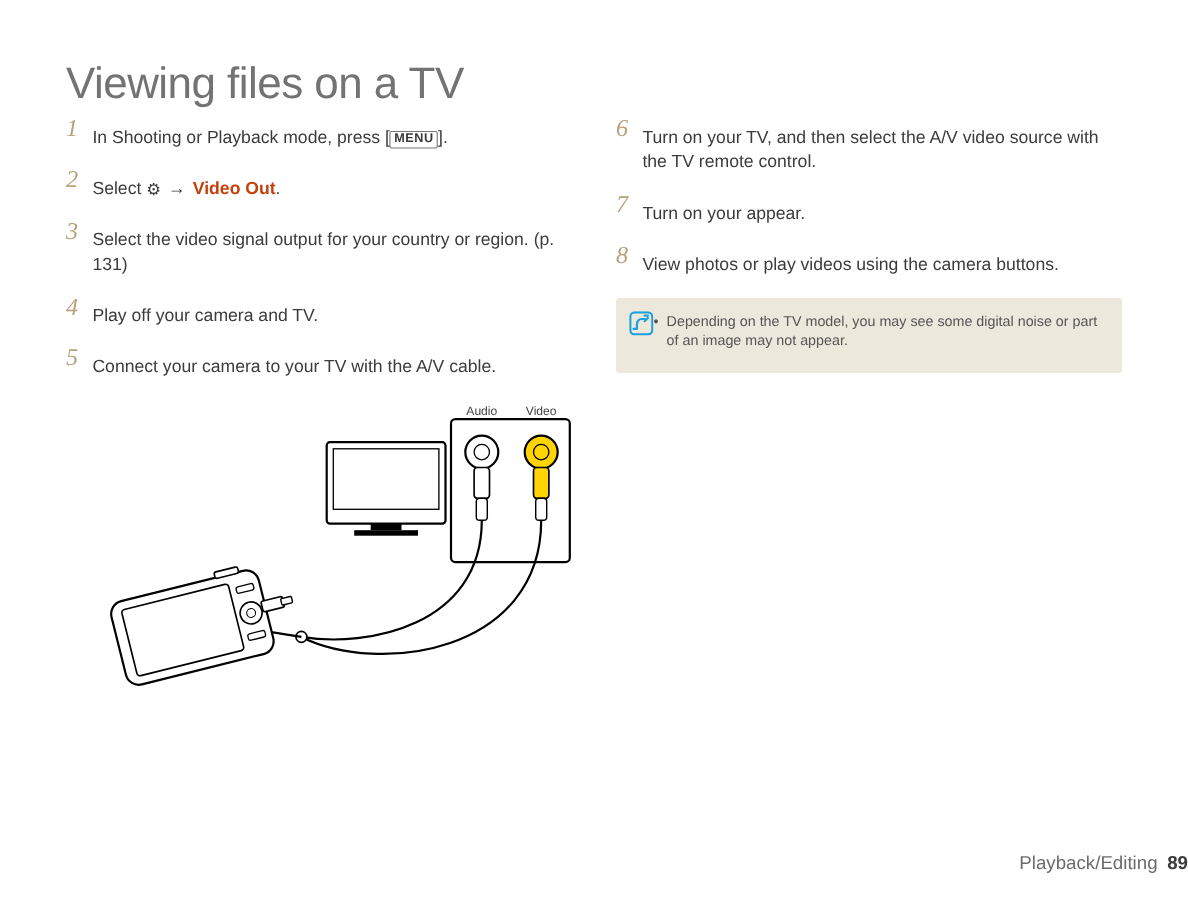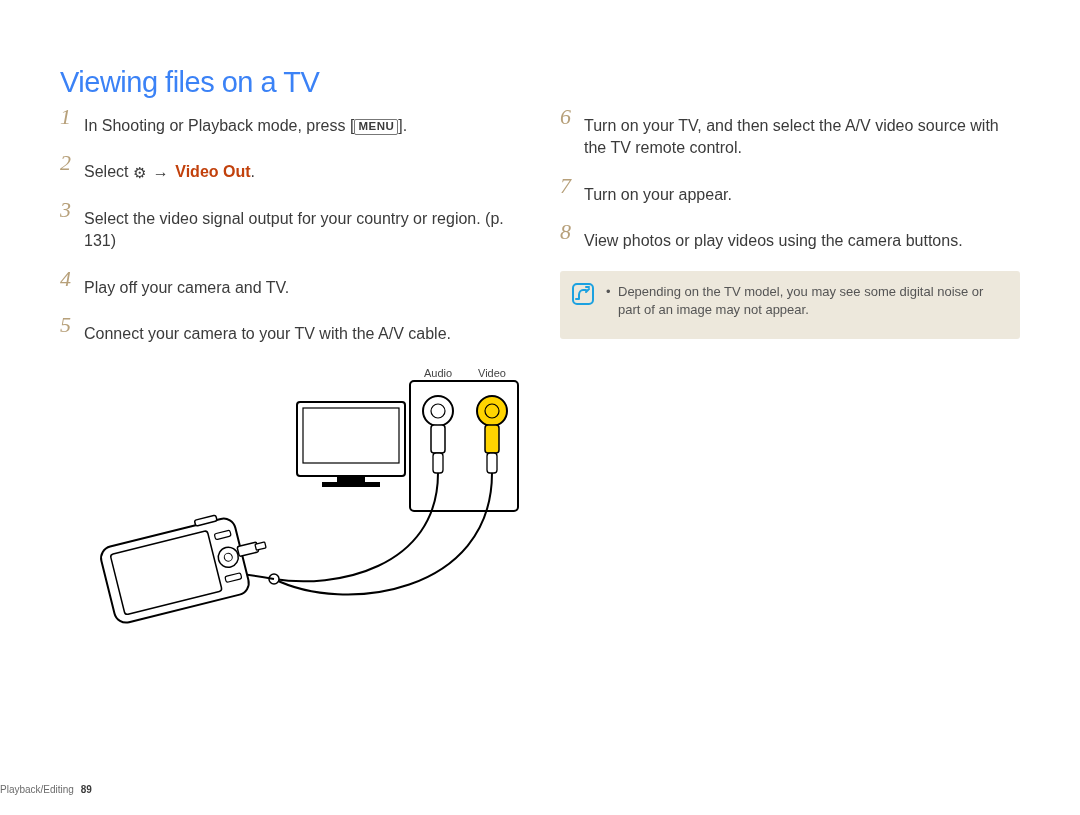--- a/index.html
+++ b/index.html
@@ -10,25 +10,25 @@
     background: #ffffff;
     font-family: Arial, Helvetica, sans-serif;
     color: #3b3b3b;
     position: relative;
   }
   .page {
     padding: 50px 60px 0 60px;
     box-sizing: border-box;
   }
   .title {
-    font-size: 29px;
+    font-size: 40px;
     font-weight: 400;
-    color: #3b82f6;
+    color: #737373;
     letter-spacing: -0.5px;
-    margin: 16px 0 6px 0;
+    margin: 4px 0 6px 0;
     font-family: Arial, Helvetica, sans-serif;
   }
   .intro {
     font-size: 15px;
     color: #555;
     margin: 0 0 28px 0;
     font-weight: 300;
   }
   .columns {
     display: flex;
@@ -96,21 +96,21 @@
     position: absolute;
     left: 0;
     top: 0;
   }
   .note-box {
     background: #ede8dc;
     border-radius: 3px;
     display: flex;
     padding: 12px 14px 14px 12px;
     margin-top: 18px;
-    gap: 12px;
+    gap: 0;
     font-size: 13px;
     color: #555;
     font-weight: 300;
   }
   .note-icon {
     flex-shrink: 0;
     width: 22px;
     height: 22px;
   }
   .note-list {
@@ -132,22 +132,22 @@
   }
   .diagram {
     margin: 10px 0 0 24px;
     width: 440px;
     height: 290px;
   }
   .footer {
     position: absolute;
     bottom: 20px;
     left: 0; right: 0;
-    text-align: left;
-    font-size: 10px;
+    text-align: right;
+    font-size: 17px;
     color: #6b6b6b;
   }
   .footer .pnum {
     font-weight: bold;
     color: #3b3b3b;
     margin-left: 4px;
   }
   b { font-weight: bold; color: #c2410c; }
 </style>
 </head>

